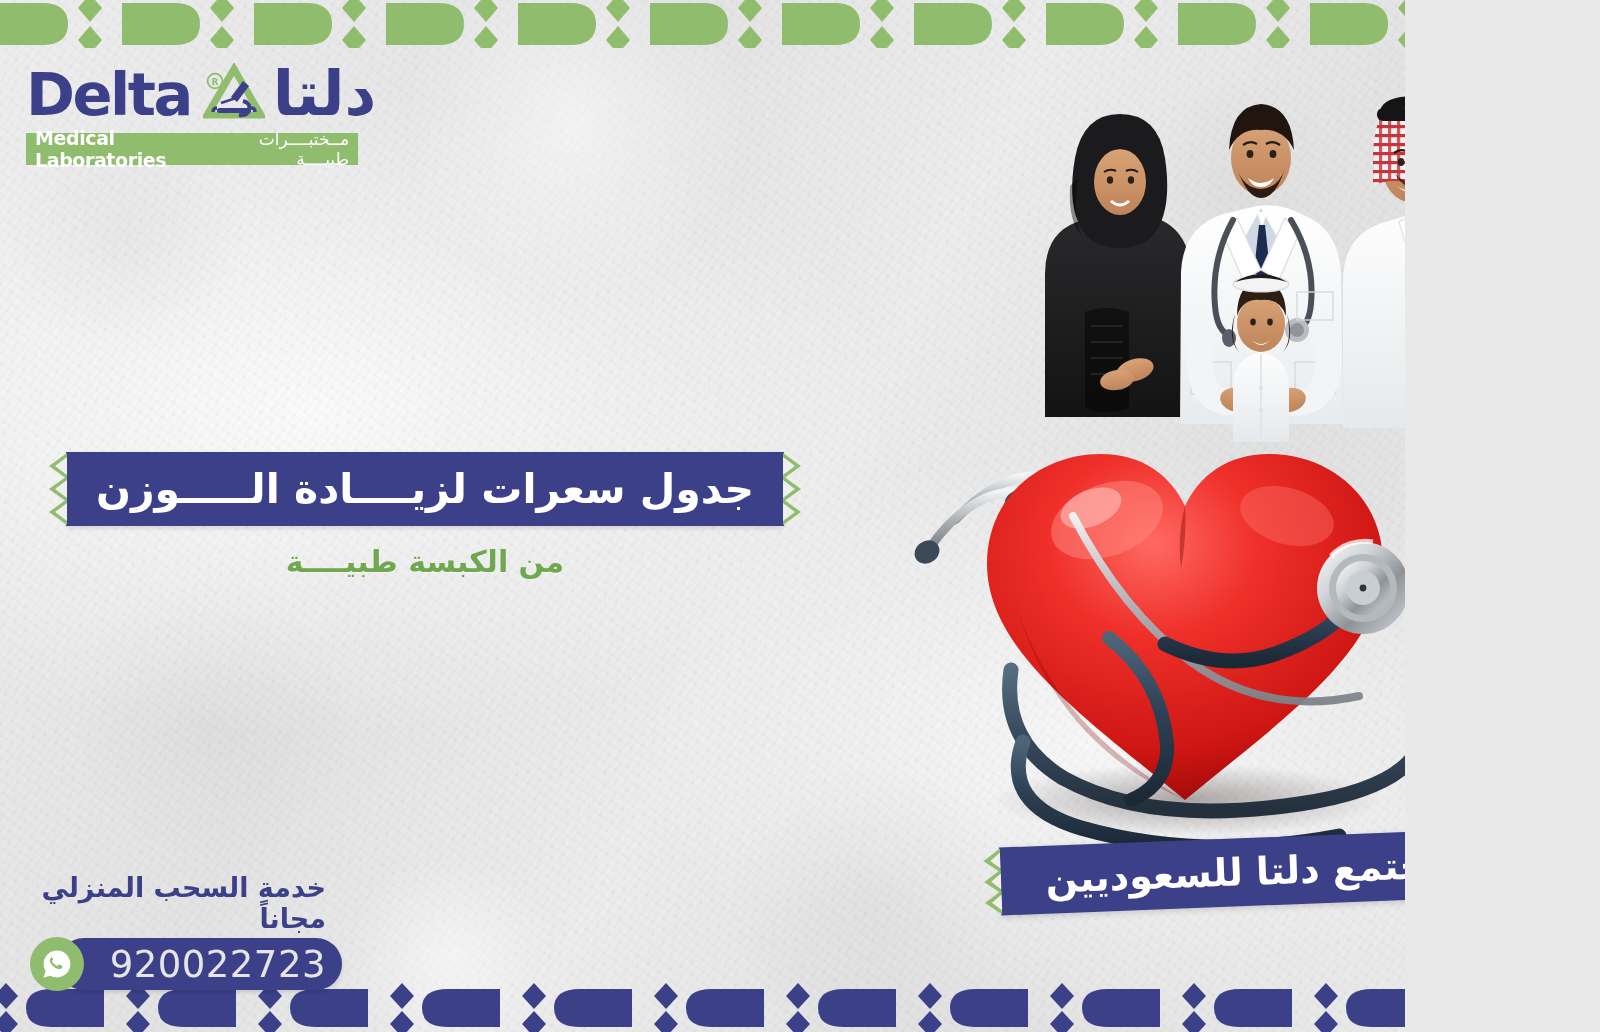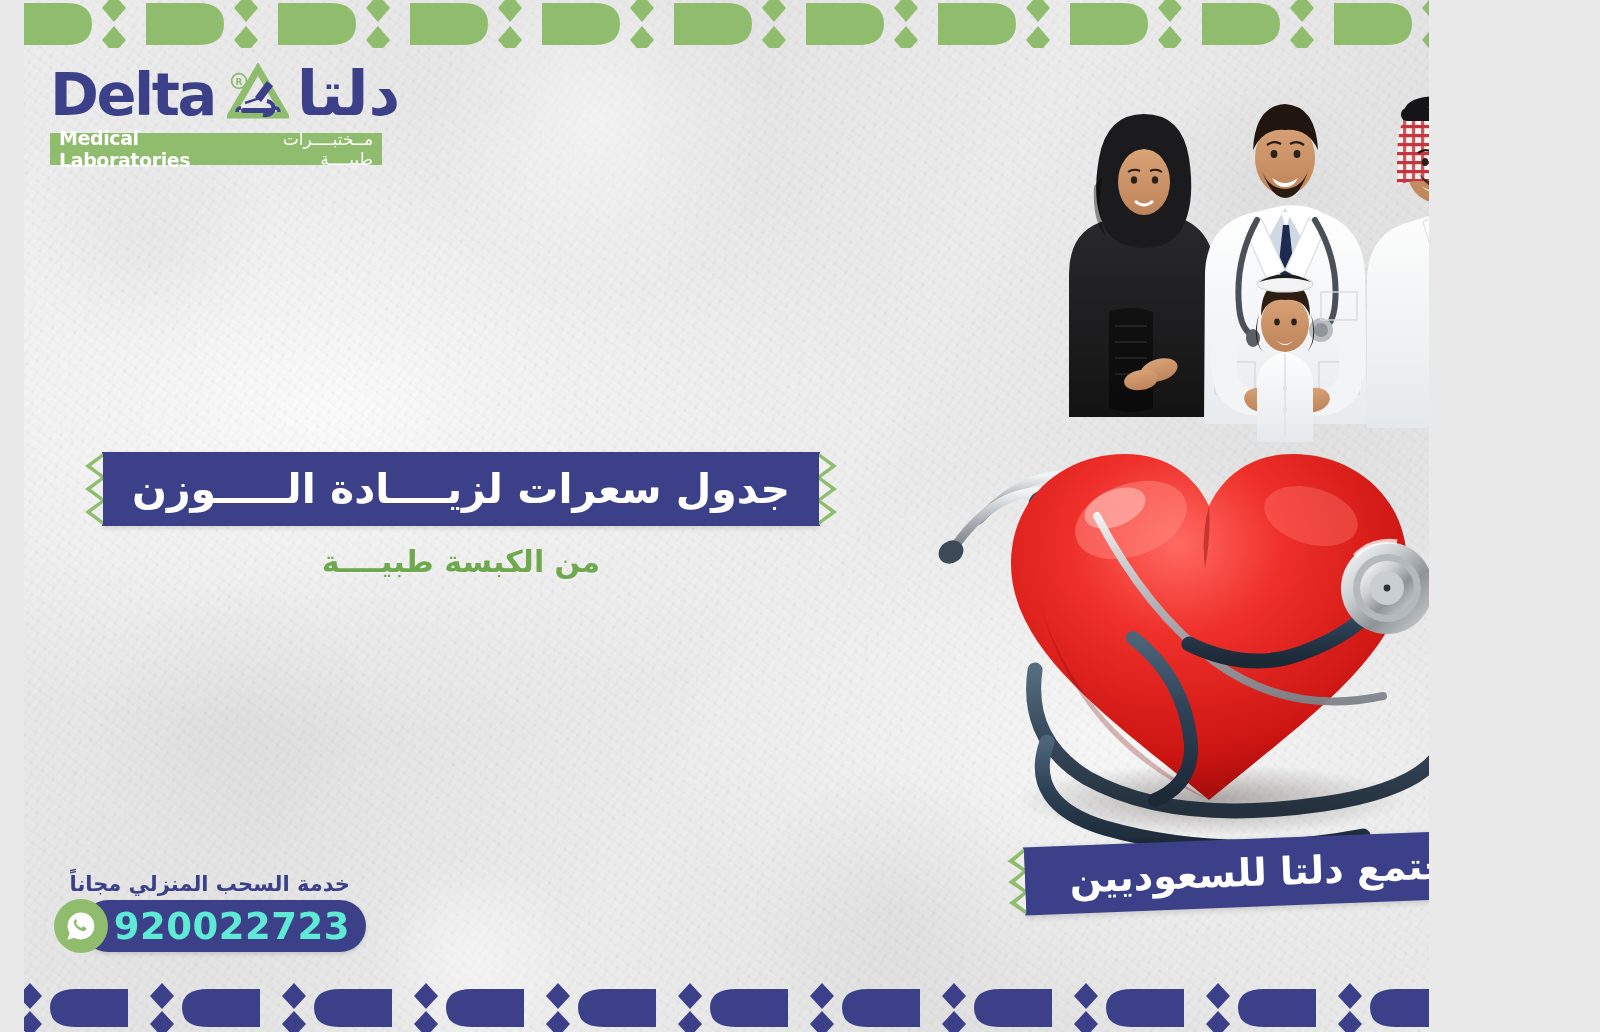--- a/index.html
+++ b/index.html
@@ -12,21 +12,20 @@
   }
 
   
   #stage {
     position:absolute; inset:0; width:1405px; height:1032px;
     background:
       radial-gradient(ellipse 60% 45% at 22% 40%, rgba(255,255,255,.85) 0%, rgba(255,255,255,0) 70%),
       radial-gradient(ellipse 45% 40% at 78% 72%, rgba(255,255,255,.75) 0%, rgba(255,255,255,0) 72%),
       linear-gradient(118deg,#eeeeee 0%,#e4e4e4 35%,#ededed 55%,#e2e2e2 78%,#ebebeb 100%);
     overflow:hidden;
-    margin-left:24px;
   }
   
   #grain {
     position:absolute; inset:0;
     background-image:
       repeating-linear-gradient(37deg, rgba(255,255,255,.5) 0 2px, rgba(0,0,0,.012) 2px 5px, rgba(255,255,255,.38) 5px 9px),
       repeating-linear-gradient(-54deg, rgba(0,0,0,.018) 0 3px, rgba(255,255,255,.42) 3px 7px),
       repeating-linear-gradient(97deg, rgba(0,0,0,.014) 0 4px, rgba(255,255,255,.3) 4px 11px);
     opacity:.75; mix-blend-mode:multiply;
     pointer-events:none;
@@ -75,21 +74,21 @@
     font-family:"DejaVu Sans", sans-serif;
     font-weight:bold; font-size:19px; color:#ffffff; letter-spacing:-.4px;
   }
   #logo-greenbar .ar {
     font-family:"DejaVu Sans", sans-serif;
     font-weight:normal; font-size:17px; color:#ffffff; direction:rtl;
     letter-spacing:1px;
   }
 
   
-  #title-wrap { position:absolute; left:78px; top:452px; z-index:20; }
+  #title-wrap { position:absolute; left:66px; top:452px; z-index:20; }
   #title-banner {
     position:relative;
     background:#3b4089;
     height:74px; width:718px;
     display:flex; align-items:center; justify-content:center;
     box-shadow:0 2px 5px rgba(0,0,0,.13);
   }
   #title-text {
     font-family:"DejaVu Sans", sans-serif;
     direction:rtl; color:#ffffff;
@@ -105,35 +104,35 @@
     font-family:"DejaVu Sans", sans-serif;
     direction:rtl; color:#6fa84f; font-weight:bold; font-size:30px;
     letter-spacing:-.3px; text-shadow:0 1px 0 rgba(255,255,255,.6);
   }
 
   
   #contact-block { position:absolute; left:30px; top:872px; z-index:20; }
   #contact-note {
     text-align:right; width:300px;
     font-family:"DejaVu Sans", sans-serif;
-    direction:rtl; color:#3b4089; font-weight:bold; font-size:21px;
+    direction:rtl; color:#3b4089; font-weight:bold; font-size:27px;
     margin-bottom:4px; padding-right:4px;
   }
   #phone-row { position:relative; height:52px; width:312px; }
   #phone-pill {
     position:absolute; left:28px; top:0;
     height:52px; width:284px;
     background:#3b4089; border-radius:26px;
     display:flex; align-items:center; justify-content:flex-end;
     padding-right:16px;
     box-shadow:0 2px 4px rgba(0,0,0,.14);
   }
   #phone-number {
     font-family:"DejaVu Sans", sans-serif;
-    color:#5eead4; font-weight:bold; font-size:37px;
+    color:#e5e5e5; font-weight:normal; font-size:37px;
     letter-spacing:.5px; line-height:1;
   }
   #wa-icon {
     position:absolute; left:0; top:-1px;
     width:54px; height:54px; border-radius:50%;
     background:#8fbd6d; z-index:2;
     display:flex; align-items:center; justify-content:center;
   }
 
   

